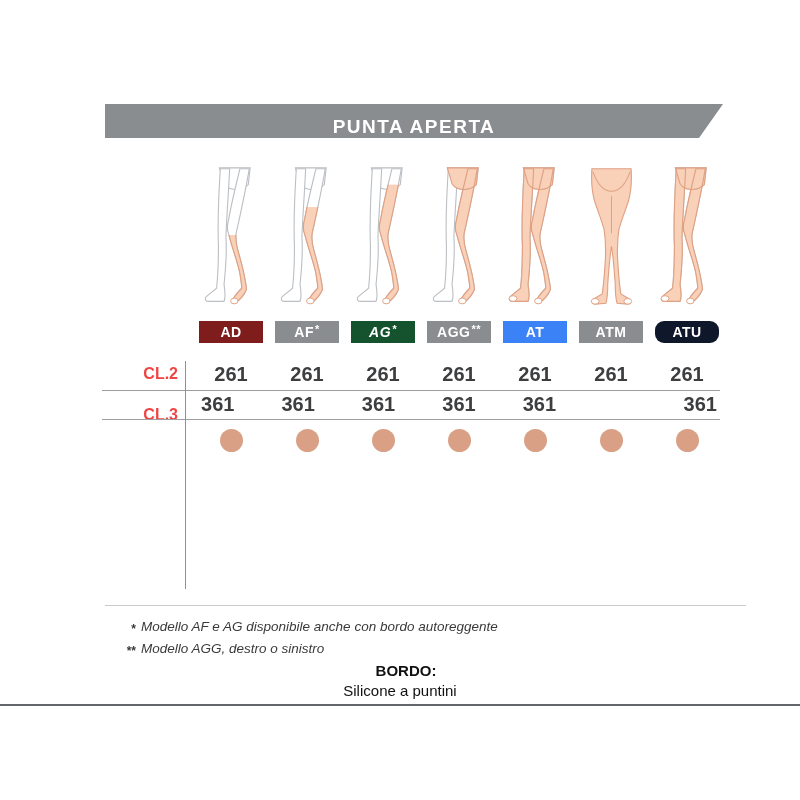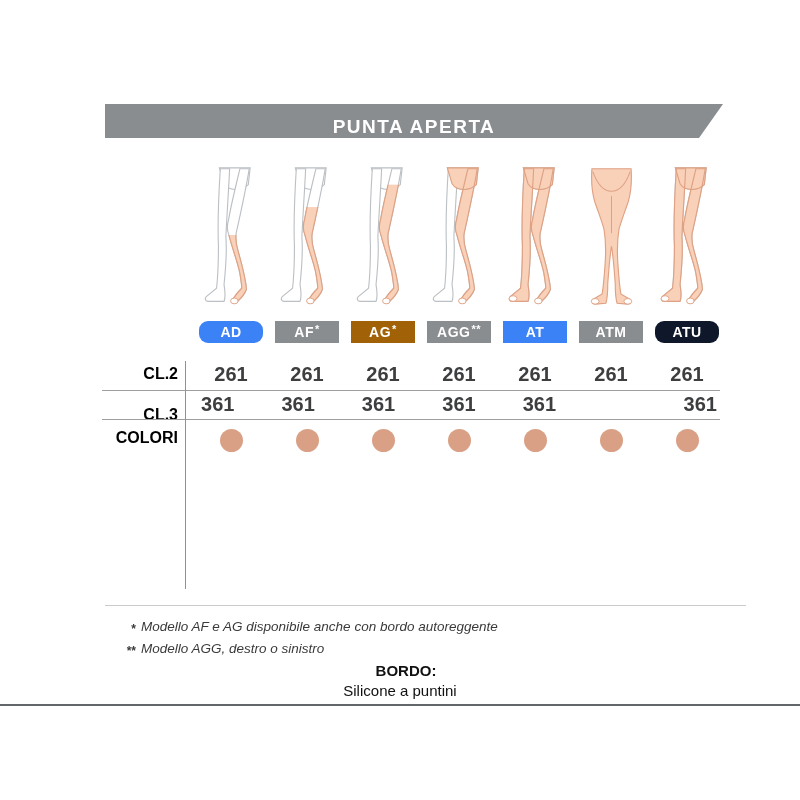--- a/index.html
+++ b/index.html
@@ -17,21 +17,21 @@
   .col{width:76px;display:flex;flex-direction:column;align-items:center;justify-content:center;}
 
   #figures{top:166px;}
   #figures .col{justify-content:flex-start;}
   .chip{margin-top:11px;width:64px;height:22px;background:#8a8d8f;color:#fff;
         display:flex;align-items:center;justify-content:center;
         font-weight:bold;font-size:14px;letter-spacing:.5px;}
   .chip sup{font-size:11px;line-height:0;margin-left:1px;position:relative;top:-3px;}
 
   .row-label{position:absolute;left:0;width:178px;text-align:right;
-             font-weight:bold;font-size:16px;color:#000000;}
+             font-weight:bold;font-size:16px;color:#ef4444;}
   .cellrow .col{font-weight:bold;font-size:20px;color:#3d3e40;}
   #row-cl2-label{top:365px;}
   #cells-cl2{top:360px;height:28px;}
   #row-cl3-label{top:406px;}
   #cells-cl3{top:390px;height:28px;gap:31px;}
   #row-colori-label{top:429px;}
   #cells-colori{top:423px;height:34px;}
   .dot{width:23px;height:23px;border-radius:50%;}
 
   .hline{position:absolute;height:1px;background:#9c9ea0;}
@@ -76,21 +76,21 @@
      <path d="M26,3 C24,35 23,62 24,86 C24,106 23,122 22,131 L11,140 C9,142 10,145 13,145 L30,145 C32,140 31,133 30,127 C32,108 33,90 32,76 C33,52 35,26 36,3 Z" fill="#fff" stroke="#bcc0c4" stroke-width="1.2"></path>
      <path d="M47,3 C42,24 37,44 35,57 C33,63 33,68 35,73 C39,89 45,104 47,115 C48,121 49,127 49,131 C45,135 41,140 39,144 C38,146 40,148 42,147 C47,143 52,138 54,132 C53,120 49,105 45,91 C43,84 42,78 43,72 C47,54 53,27 57,3 Z" fill="#fff" stroke="#bcc0c4" stroke-width="1.2"></path>
             <g clip-path="url(#lc0)">
               <rect x="0" y="74" width="76" height="76" fill="#f9d0b8"></rect>
             </g>
      <g clip-path="url(#rc0)">
               <path d="M47,3 C42,24 37,44 35,57 C33,63 33,68 35,73 C39,89 45,104 47,115 C48,121 49,127 49,131 C45,135 41,140 39,144 C38,146 40,148 42,147 C47,143 52,138 54,132 C53,120 49,105 45,91 C43,84 42,78 43,72 C47,54 53,27 57,3 Z" fill="none" stroke="#dfa183" stroke-width="1.2"></path>
             </g>
             <ellipse cx="41" cy="144.6" rx="4" ry="3.1" fill="#fff" stroke="#dfa183" stroke-width="1"></ellipse>
           </svg></div>
-        <div class="chip" style="background: #3b82f6; border-radius: 9px;">AD</div>
+        <div class="chip" style="background: #7f1d1d;">AD</div>
       </div>
       <div class="col">
         <div><svg width="71" height="140" viewBox="0 0 76 150" xmlns="http://www.w3.org/2000/svg">
      <defs>
               <clipPath id="lc1">
                 <path d="M47,3 C42,24 37,44 35,57 C33,63 33,68 35,73 C39,89 45,104 47,115 C48,121 49,127 49,131 C45,135 41,140 39,144 C38,146 40,148 42,147 C47,143 52,138 54,132 C53,120 49,105 45,91 C43,84 42,78 43,72 C47,54 53,27 57,3 Z"></path>
               </clipPath>
      <clipPath id="rc1">
                 <rect x="0" y="44" width="76" height="106"></rect>
               </clipPath>
@@ -122,21 +122,21 @@
      <path d="M26,3 C24,35 23,62 24,86 C24,106 23,122 22,131 L11,140 C9,142 10,145 13,145 L30,145 C32,140 31,133 30,127 C32,108 33,90 32,76 C33,52 35,26 36,3 Z" fill="#fff" stroke="#bcc0c4" stroke-width="1.2"></path>
      <path d="M47,3 C42,24 37,44 35,57 C33,63 33,68 35,73 C39,89 45,104 47,115 C48,121 49,127 49,131 C45,135 41,140 39,144 C38,146 40,148 42,147 C47,143 52,138 54,132 C53,120 49,105 45,91 C43,84 42,78 43,72 C47,54 53,27 57,3 Z" fill="#fff" stroke="#bcc0c4" stroke-width="1.2"></path>
             <g clip-path="url(#lc2)">
               <rect x="0" y="20" width="76" height="130" fill="#f9d0b8"></rect>
             </g>
      <g clip-path="url(#rc2)">
               <path d="M47,3 C42,24 37,44 35,57 C33,63 33,68 35,73 C39,89 45,104 47,115 C48,121 49,127 49,131 C45,135 41,140 39,144 C38,146 40,148 42,147 C47,143 52,138 54,132 C53,120 49,105 45,91 C43,84 42,78 43,72 C47,54 53,27 57,3 Z" fill="none" stroke="#dfa183" stroke-width="1.2"></path>
             </g>
             <ellipse cx="41" cy="144.6" rx="4" ry="3.1" fill="#fff" stroke="#dfa183" stroke-width="1"></ellipse>
           </svg></div>
-        <div class="chip" style="background: #a16207;">AG<sup>*</sup></div>
+        <div class="chip" style="background: #14532d; font-style: italic;">AG<sup>*</sup></div>
       </div>
       <div class="col">
         <div><svg width="71" height="140" viewBox="0 0 76 150" xmlns="http://www.w3.org/2000/svg">
      <defs>
               <clipPath id="lc3">
                 <path d="M47,3 C42,24 37,44 35,57 C33,63 33,68 35,73 C39,89 45,104 47,115 C48,121 49,127 49,131 C45,135 41,140 39,144 C38,146 40,148 42,147 C47,143 52,138 54,132 C53,120 49,105 45,91 C43,84 42,78 43,72 C47,54 53,27 57,3 Z"></path>
                 <path d="M25,2 L58,2 L56,20 C49,27 35,27 30,19 Z"></path>
               </clipPath>
      <clipPath id="rc3">
                 <rect x="0" y="0" width="76" height="150"></rect>
@@ -241,21 +241,20 @@
       <div class="col">361</div>
       <div class="col">361</div>
       <div class="col">361</div>
       <div class="col">361</div>
       <div class="col">361</div>
       <div class="col"></div>
       <div class="col">361</div>
     </div>
   <div id="hline2" class="hline"></div>
 
-  <div id="row-colori-label" class="row-label">COLORI</div>
   <div id="cells-colori" class="cols">
       <div class="col">
         <div class="dot" style="background: rgb(217, 160, 133);"></div>
       </div>
       <div class="col">
         <div class="dot" style="background: rgb(217, 160, 133);"></div>
       </div>
       <div class="col">
         <div class="dot" style="background: rgb(217, 160, 133);"></div>
       </div>

